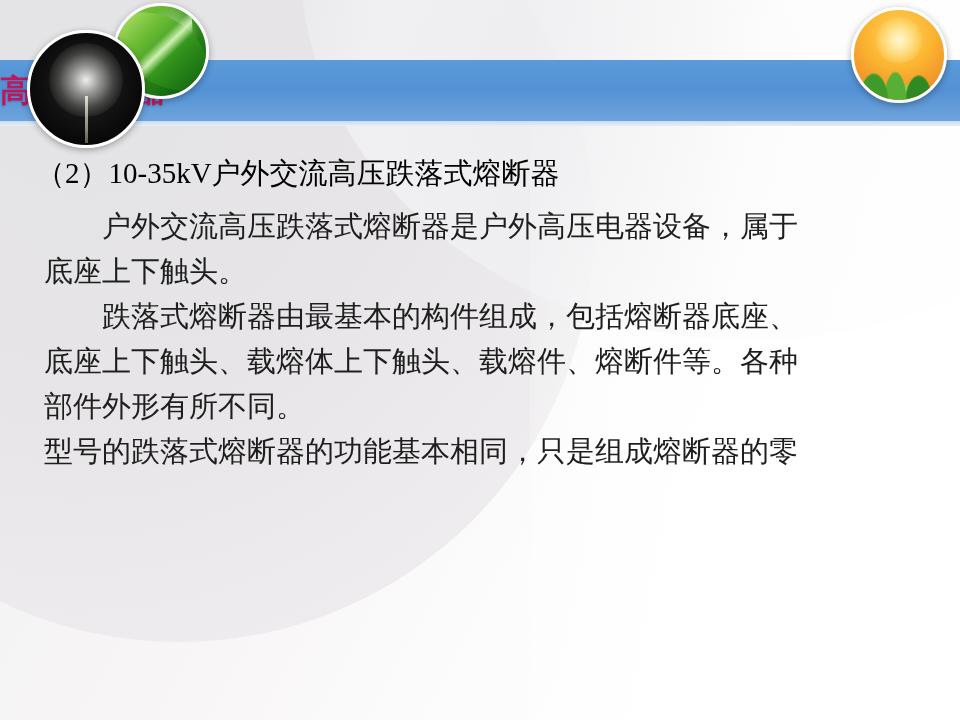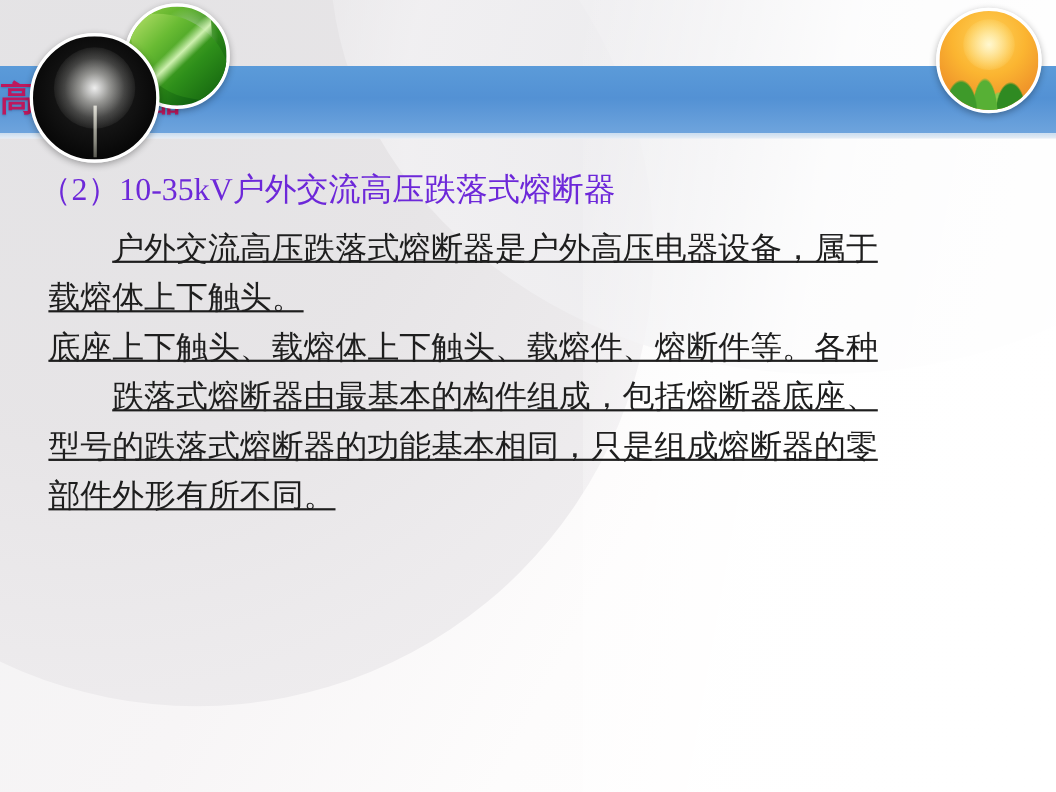--- a/index.html
+++ b/index.html
@@ -187,32 +187,31 @@
   .content {
     position: absolute;
     left: 0;
     top: 150px;
     width: 960px;
   }
   .heading {
     margin: 0 0 8px 36px;
     font-size: 29px;
     line-height: 46px;
-    color: #6d28d9;
+    color: #000000;
     white-space: nowrap;
   }
   .para {
     margin: 0;
     padding: 0 46px 0 44px;
     font-size: 29px;
     line-height: 45px;
     color: #1e1e1e;
     text-align: justify;
     text-justify: inter-character;
-    text-decoration: underline;
   }
   .para .line {
     display: block;
     white-space: nowrap;
   }
   .para .indent {
     display: inline-block;
     width: 58px;
   }
 </style>
@@ -241,24 +240,24 @@
     <div class="sun-glow"></div>
     <div class="sun-grass"></div>
   </div>
 
   <div class="content">
 
     <div class="heading">（2）10-35kV户外交流高压跌落式熔断器</div>
 
     <p class="para">
       <span class="line"><span class="indent"></span><span>户外交流高压跌落式熔断器是户外高压电器设备，属于</span></span>
-      <span class="line">载熔体上下触头。</span>
+      <span class="line">底座上下触头。</span>
     </p>
 
     <p class="para">
+      <span class="line"><span class="indent"></span><span>跌落式熔断器由最基本的构件组成，包括熔断器底座、</span></span>
       <span class="line">底座上下触头、载熔体上下触头、载熔件、熔断件等。各种</span>
-      <span class="line"><span class="indent"></span><span>跌落式熔断器由最基本的构件组成，包括熔断器底座、</span></span>
+      <span class="line">部件外形有所不同。</span>
       <span class="line">型号的跌落式熔断器的功能基本相同，只是组成熔断器的零</span>
-      <span class="line">部件外形有所不同。</span>
     </p>
 
   </div>
 </div>
 
 </body></html>

